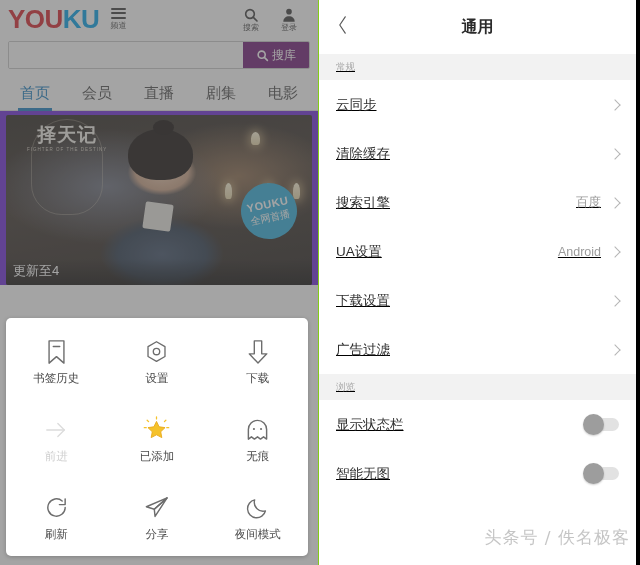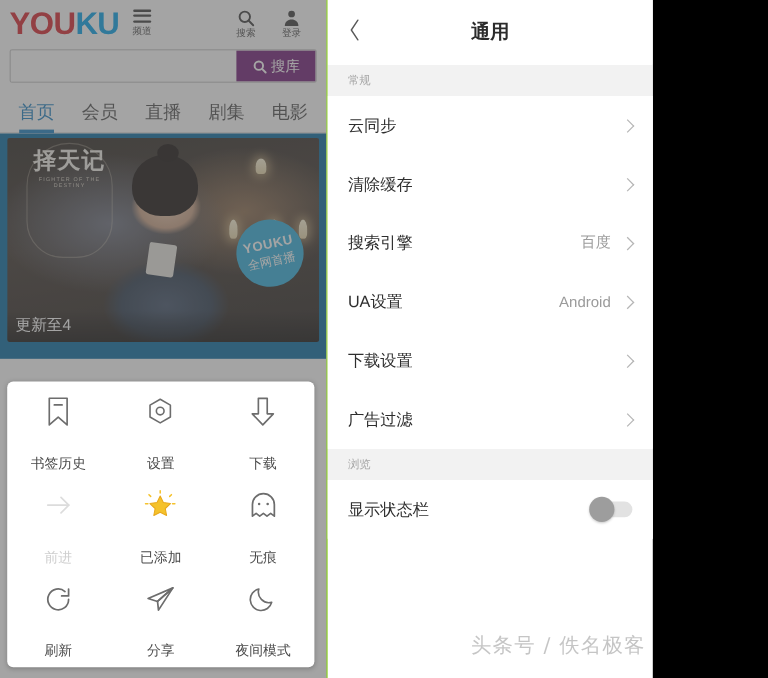--- a/index.html
+++ b/index.html
@@ -1,21 +1,21 @@
 <!DOCTYPE html>
 <html><head>
 <meta charset="utf-8">
 <style>
   * { box-sizing: border-box; margin: 0; padding: 0; }
   html, body {
     width: 640px; height: 565px;
     font-family: "Liberation Sans", "DejaVu Sans", sans-serif;
     background: #000; overflow: hidden;
   }
-  .screen { position: relative; width: 544px; height: 565px; display: flex; }
+  .screen { position: relative; width: 636px; height: 565px; display: flex; text-decoration: underline; }
 
   
   .left-panel {
     position: relative;
     width: 320px; height: 565px;
     background: #ffffff;
     overflow: hidden;
   }
   .left-content { position: absolute; inset: 0; }
 
@@ -73,21 +73,21 @@
     flex: 1; text-align: center; font-size: 15px; color: #4d4d4d;
     padding-bottom: 7px; position: relative;
   }
   .yk-tab.active { color: #1a7fc1; }
   .yk-tab.active::after {
     content: ""; position: absolute; left: 22%; right: 22%; bottom: -1px;
     height: 3px; background: #1a7fc1;
   }
 
   
-  .hero-wrap { padding: 4px 6px 14px 6px; background:#0369a1; }
+  .hero-wrap { padding: 4px 6px 0 6px; background:#6d28d9; }
   .hero {
     position: relative; height: 170px; border-radius: 2px; overflow: hidden;
     background:
       radial-gradient(ellipse 60% 55% at 33% 42%, #6b6f7d 0%, rgba(58,55,58,0) 62%),
       radial-gradient(ellipse 45% 45% at 76% 36%, #8a6a4c 0%, rgba(60,45,35,0) 70%),
       linear-gradient(170deg, #2a2520 0%, #3c332c 45%, #241f1c 100%);
   }
   
   .hero .figure {
     position: absolute; left: 28%; bottom: -4%; width: 46%; height: 86%;
@@ -158,21 +158,21 @@
     box-shadow: 0 1px 4px rgba(0,0,0,0.22);
     display: flex; flex-direction: column; justify-content: center;
     padding: 6px 0 4px 0;
   }
   .sheet-grid {
     display: grid; grid-template-columns: repeat(3, 1fr);
     row-gap: 10px;
   }
   .sheet-item {
     display: flex; flex-direction: column; align-items: center;
-    justify-content: space-between; height: 68px; cursor: pointer;
+    justify-content: center; height: 68px; cursor: pointer;
   }
   .sheet-item .ic { height: 34px; display: flex; align-items: center; justify-content: center; }
   .sheet-item .tx { font-size: 11.5px; color: #4a4a4a; margin-top: 2px; }
   .sheet-item.disabled .tx { color: #cfcfcf; }
   .sheet-item.disabled .ic svg path,
   .sheet-item.disabled .ic svg polyline,
   .sheet-item.disabled .ic svg line { stroke: #dcdcdc; }
 
   
   .right-panel {
@@ -471,18 +471,24 @@
     <div class="sec-head">浏览</div>
     <div class="set-rows">
 
       <div class="set-row">
         <span class="rlabel">显示状态栏</span>
         <span class="toggle">
             <span class="knob"></span>
           </span>
       </div>
 
+      <div class="set-row">
+        <span class="rlabel">智能无图</span>
+        <span class="toggle">
+            <span class="knob"></span>
+          </span>
+      </div>
     </div>
 
     <div class="watermark">头条号 / 佚名极客</div>
   </div>
 
 </div>
 
 </body></html>

